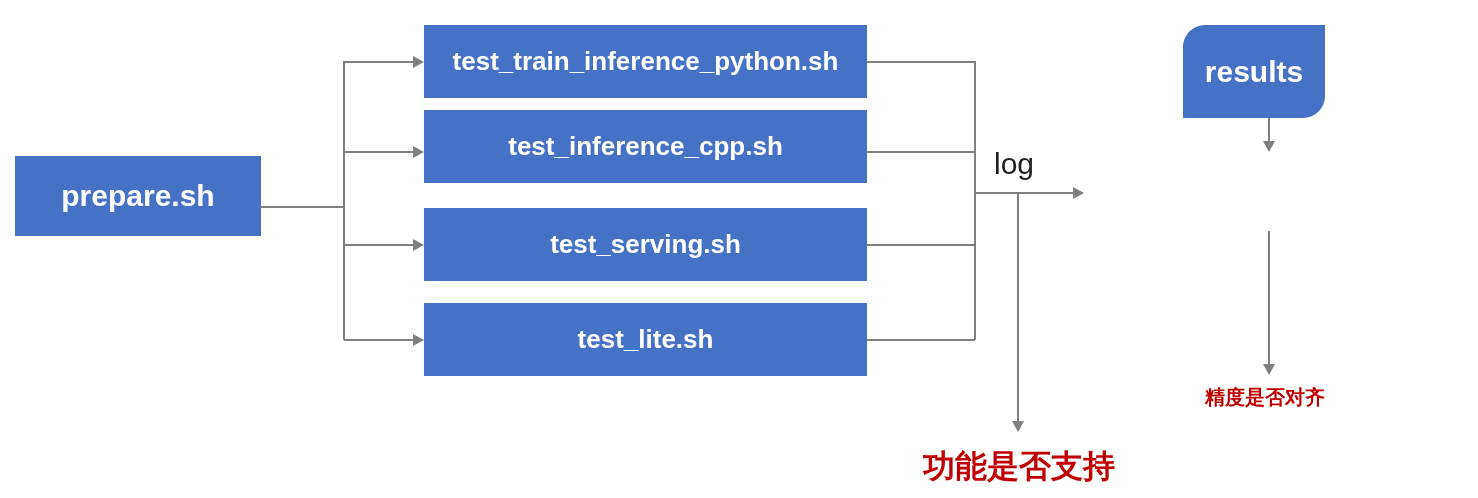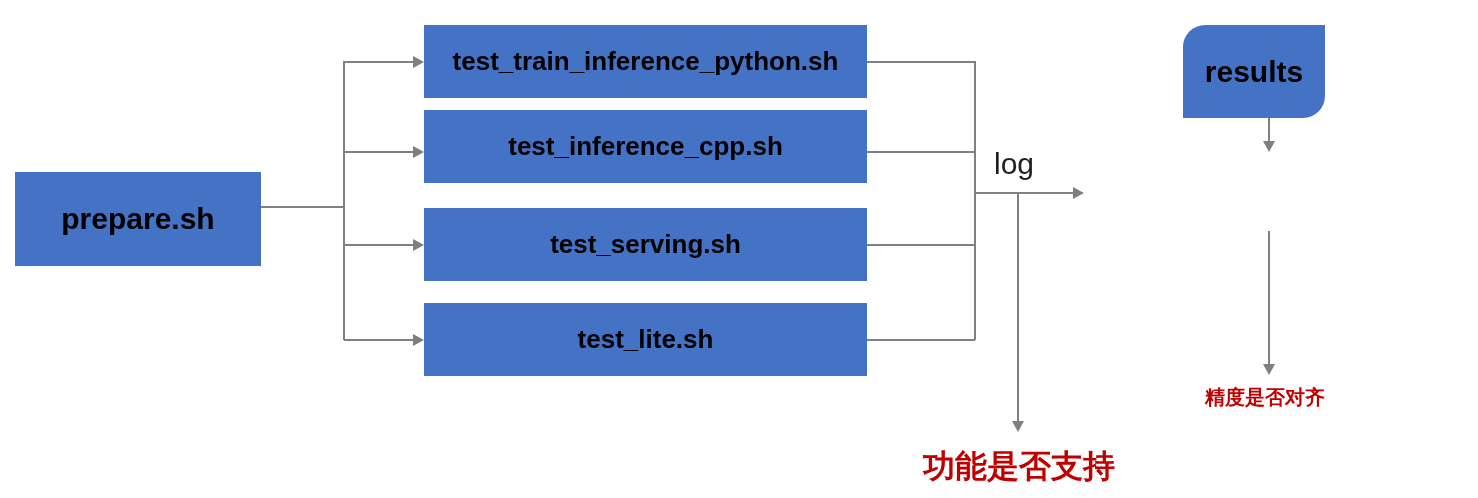--- a/index.html
+++ b/index.html
@@ -6,27 +6,27 @@
   .canvas{
     position:relative;
     width:1478px;height:498px;
     background:#ffffff;
     font-family:"Liberation Sans", sans-serif;
     overflow:hidden;
   }
   .node{
     position:absolute;
     background:#4472C4;
-    color:#000000;
+    color:#ffffff;
     font-weight:bold;
     display:flex;align-items:center;justify-content:center;
     white-space:nowrap;
     text-align:center;
   }
-  .prepare{left:15px;top:172px;width:246px;height:94px;font-size:30px;}
+  .prepare{left:15px;top:156px;width:246px;height:80px;font-size:30px;}
   .test{left:424px;width:443px;height:73px;font-size:26px;}
   .t1{top:25px;}
   .t2{top:110px;}
   .t3{top:208px;}
   .t4{top:303px;}
   .results{left:1183px;top:25px;width:142px;height:93px;font-size:30px;border-radius:22px 0 22px 0;}
   .compare{left:1084px;top:153px;width:372px;height:78px;font-size:30px;}
 
   .line{position:absolute;background:#808080;}
   .h{height:1.5px;}

